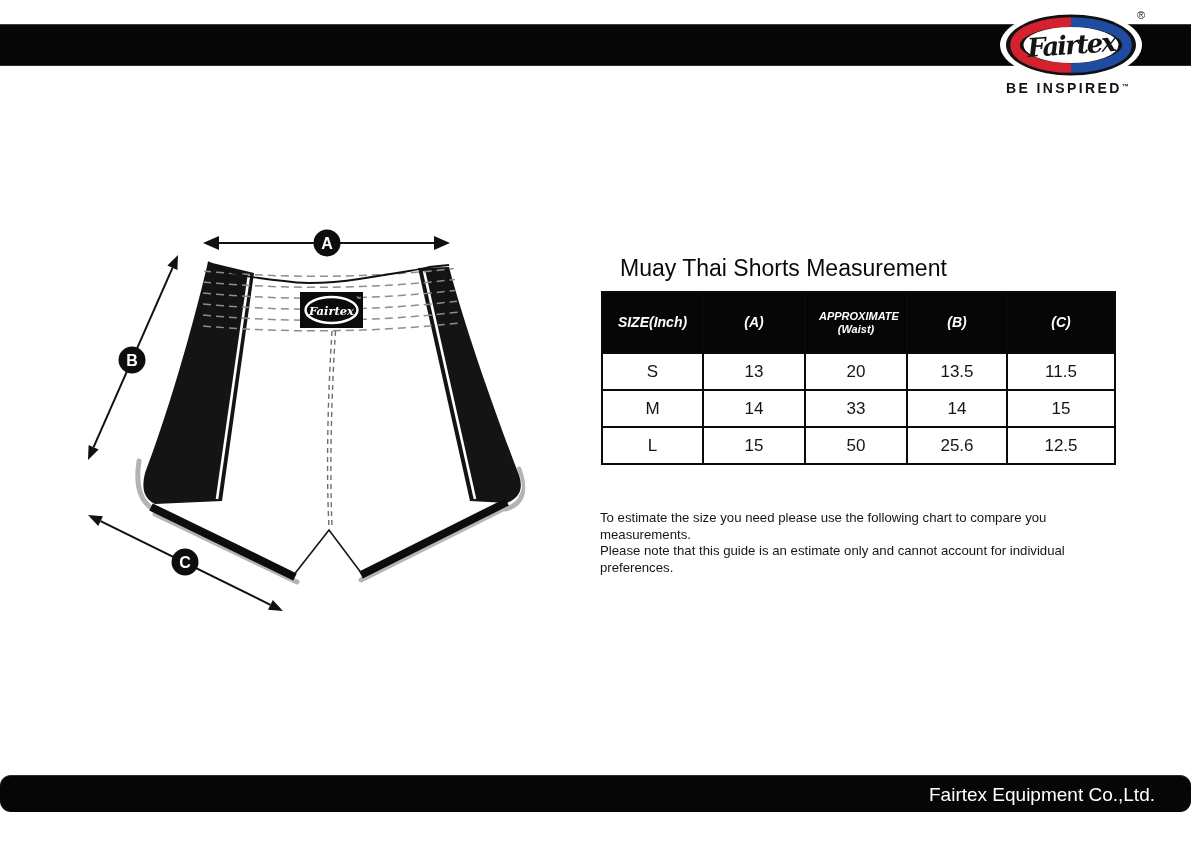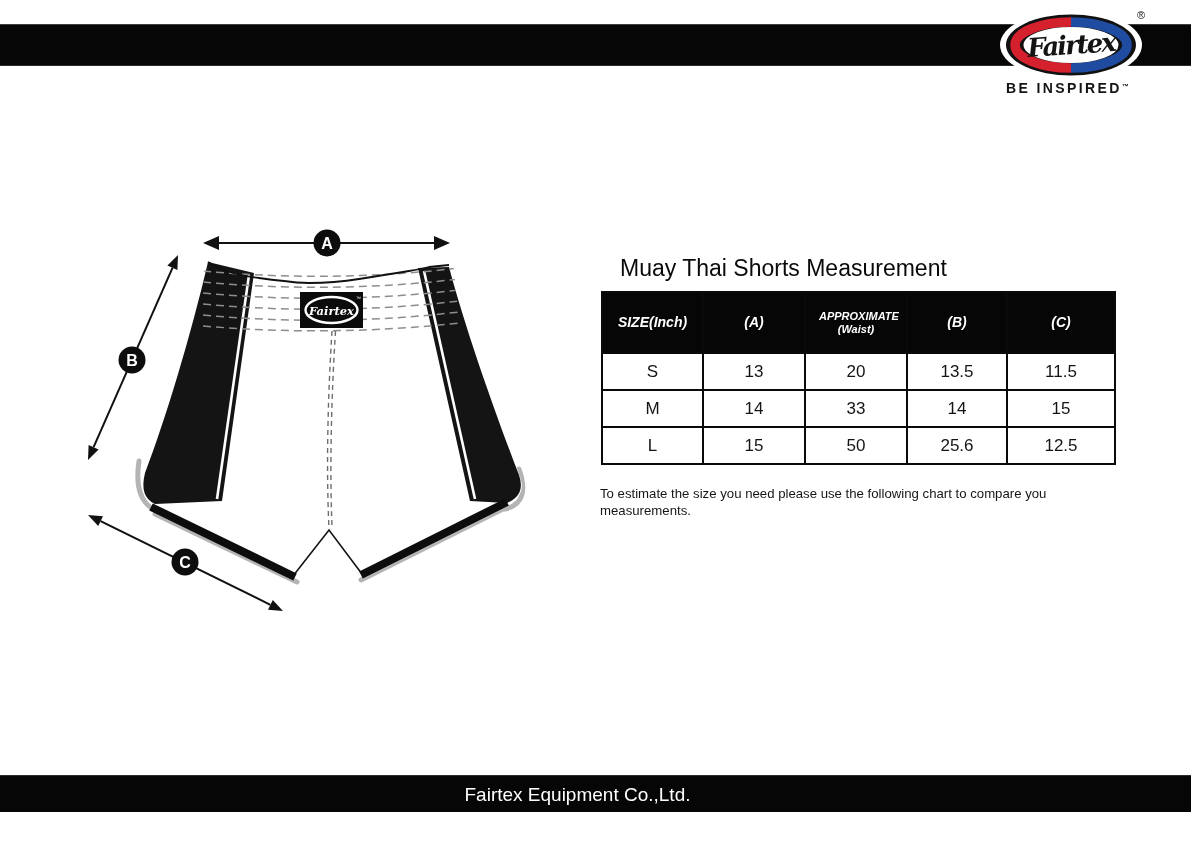--- a/index.html
+++ b/index.html
@@ -17,25 +17,25 @@
   table.size-table{position:absolute;left:601px;top:291px;border-collapse:collapse;
          table-layout:fixed;width:513px;}
   .size-table col.c1{width:101px}.size-table col.c2{width:102px}.size-table col.c3{width:102px}
   .size-table col.c4{width:100px}.size-table col.c5{width:108px}
   .size-table th{background:#060606;color:#fff;font-style:italic;font-weight:bold;font-size:14px;
          height:33px;border:2px solid #0a0a0a;text-align:center;vertical-align:middle;
          line-height:1.15;padding:13px;}
   .size-table th.small{font-size:11px;white-space:pre-line;}
   .size-table td{border:2px solid #0a0a0a;height:35px;text-align:center;vertical-align:middle;
          font-size:17px;color:#141414;padding:0;background:#fff;}
-  .note{position:absolute;left:600px;top:486px;width:534px;font-size:13.2px;line-height:16.5px;
+  .note{position:absolute;left:600px;top:510px;width:534px;font-size:13.2px;line-height:16.5px;
         color:#161616;}
   .footbar{position:absolute;left:0;top:775px;width:1191px;height:37px;background:#060606;
-        color:#fff;font-size:19px;line-height:37px;text-align:center;box-sizing:border-box;
-        padding-right:36px;border-top:1px solid #2c2c2c;}
+        color:#fff;font-size:19px;line-height:37px;text-align:right;box-sizing:border-box;
+        padding-right:36px;border-top:1px solid #2c2c2c;border-radius:11px;}
   svg text{font-family:"Liberation Sans",sans-serif;}
   .script-text{font-family:"DejaVu Serif",serif;font-style:italic;font-weight:bold;}
 </style>
 </head>
 <body>
 
 <div class="page">
 
   <div class="topbar"></div>
 
@@ -165,19 +165,20 @@
         <td>15</td>
         <td>50</td>
         <td>25.6</td>
         <td>12.5</td>
       </tr>
     </tbody>
   </table>
 
   <div class="note">
     <div>To estimate the size you need please use the following chart to compare you measurements.</div>
+    <div>Please note that this guide is an estimate only and cannot account for individual preferences.</div>
   </div>
 
   <div class="footbar">
     <span>Fairtex Equipment Co.,Ltd.</span>
   </div>
 
 </div>
 
 </body></html>

